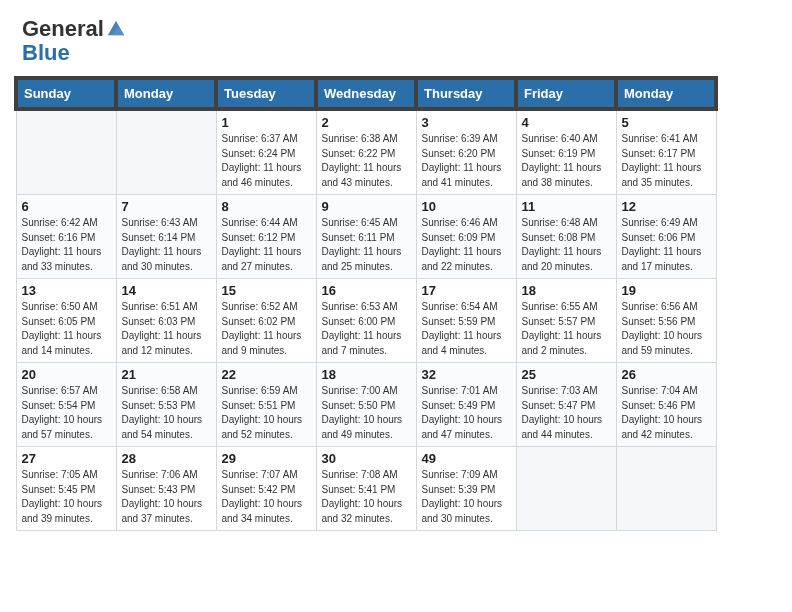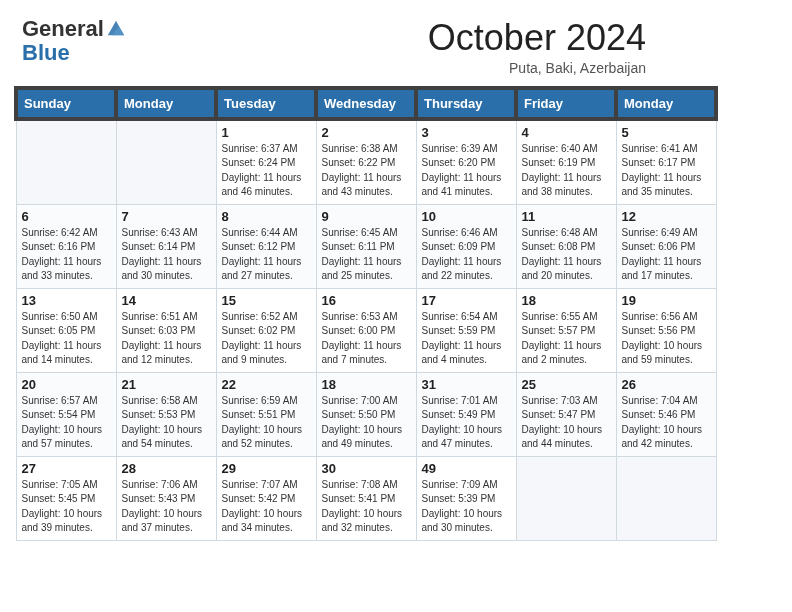--- a/index.html
+++ b/index.html
@@ -117,24 +117,20 @@
         <span class="logo-general">General</span>
         <svg class="logo-icon" viewBox="0 0 22 22" xmlns="http://www.w3.org/2000/svg">
           <polygon points="2,18 11,2 20,18" fill="#2a6faa" opacity="0.85"></polygon>
           <polygon points="7,18 14,8 20,18" fill="#5599cc" opacity="0.7"></polygon>
         </svg>
       </div>
       <div style="display:flex; ">
         <span class="logo-blue" style="font-size:22px;font-weight:bold;color:#2a6faa;">Blue</span>
       </div>
     </div>
-    <div class="title-block">
-      <div class="month-title">October 2024</div>
-      <div class="subtitle">Puta, Baki, Azerbaijan</div>
-    </div>
   </div>
   <div class="calendar-wrapper">
     <table>
       <thead>
         <tr>
         <th>Sunday</th>
             <th>Monday</th>
             <th>Tuesday</th>
             <th>Wednesday</th>
             <th>Thursday</th>
@@ -238,21 +234,21 @@
             </td>
             <td>
               <span class="day-num">22</span>
               <div class="day-detail">Sunrise: 6:59 AM<br>Sunset: 5:51 PM<br>Daylight: 10 hours and 52 minutes.</div>
             </td>
             <td>
               <span class="day-num">18</span>
               <div class="day-detail">Sunrise: 7:00 AM<br>Sunset: 5:50 PM<br>Daylight: 10 hours and 49 minutes.</div>
             </td>
             <td>
-              <span class="day-num">31</span>
+              <span class="day-num">32</span>
               <div class="day-detail">Sunrise: 7:01 AM<br>Sunset: 5:49 PM<br>Daylight: 10 hours and 47 minutes.</div>
             </td>
             <td>
               <span class="day-num">25</span>
               <div class="day-detail">Sunrise: 7:03 AM<br>Sunset: 5:47 PM<br>Daylight: 10 hours and 44 minutes.</div>
             </td>
             <td>
               <span class="day-num">26</span>
               <div class="day-detail">Sunrise: 7:04 AM<br>Sunset: 5:46 PM<br>Daylight: 10 hours and 42 minutes.</div>
             </td>

